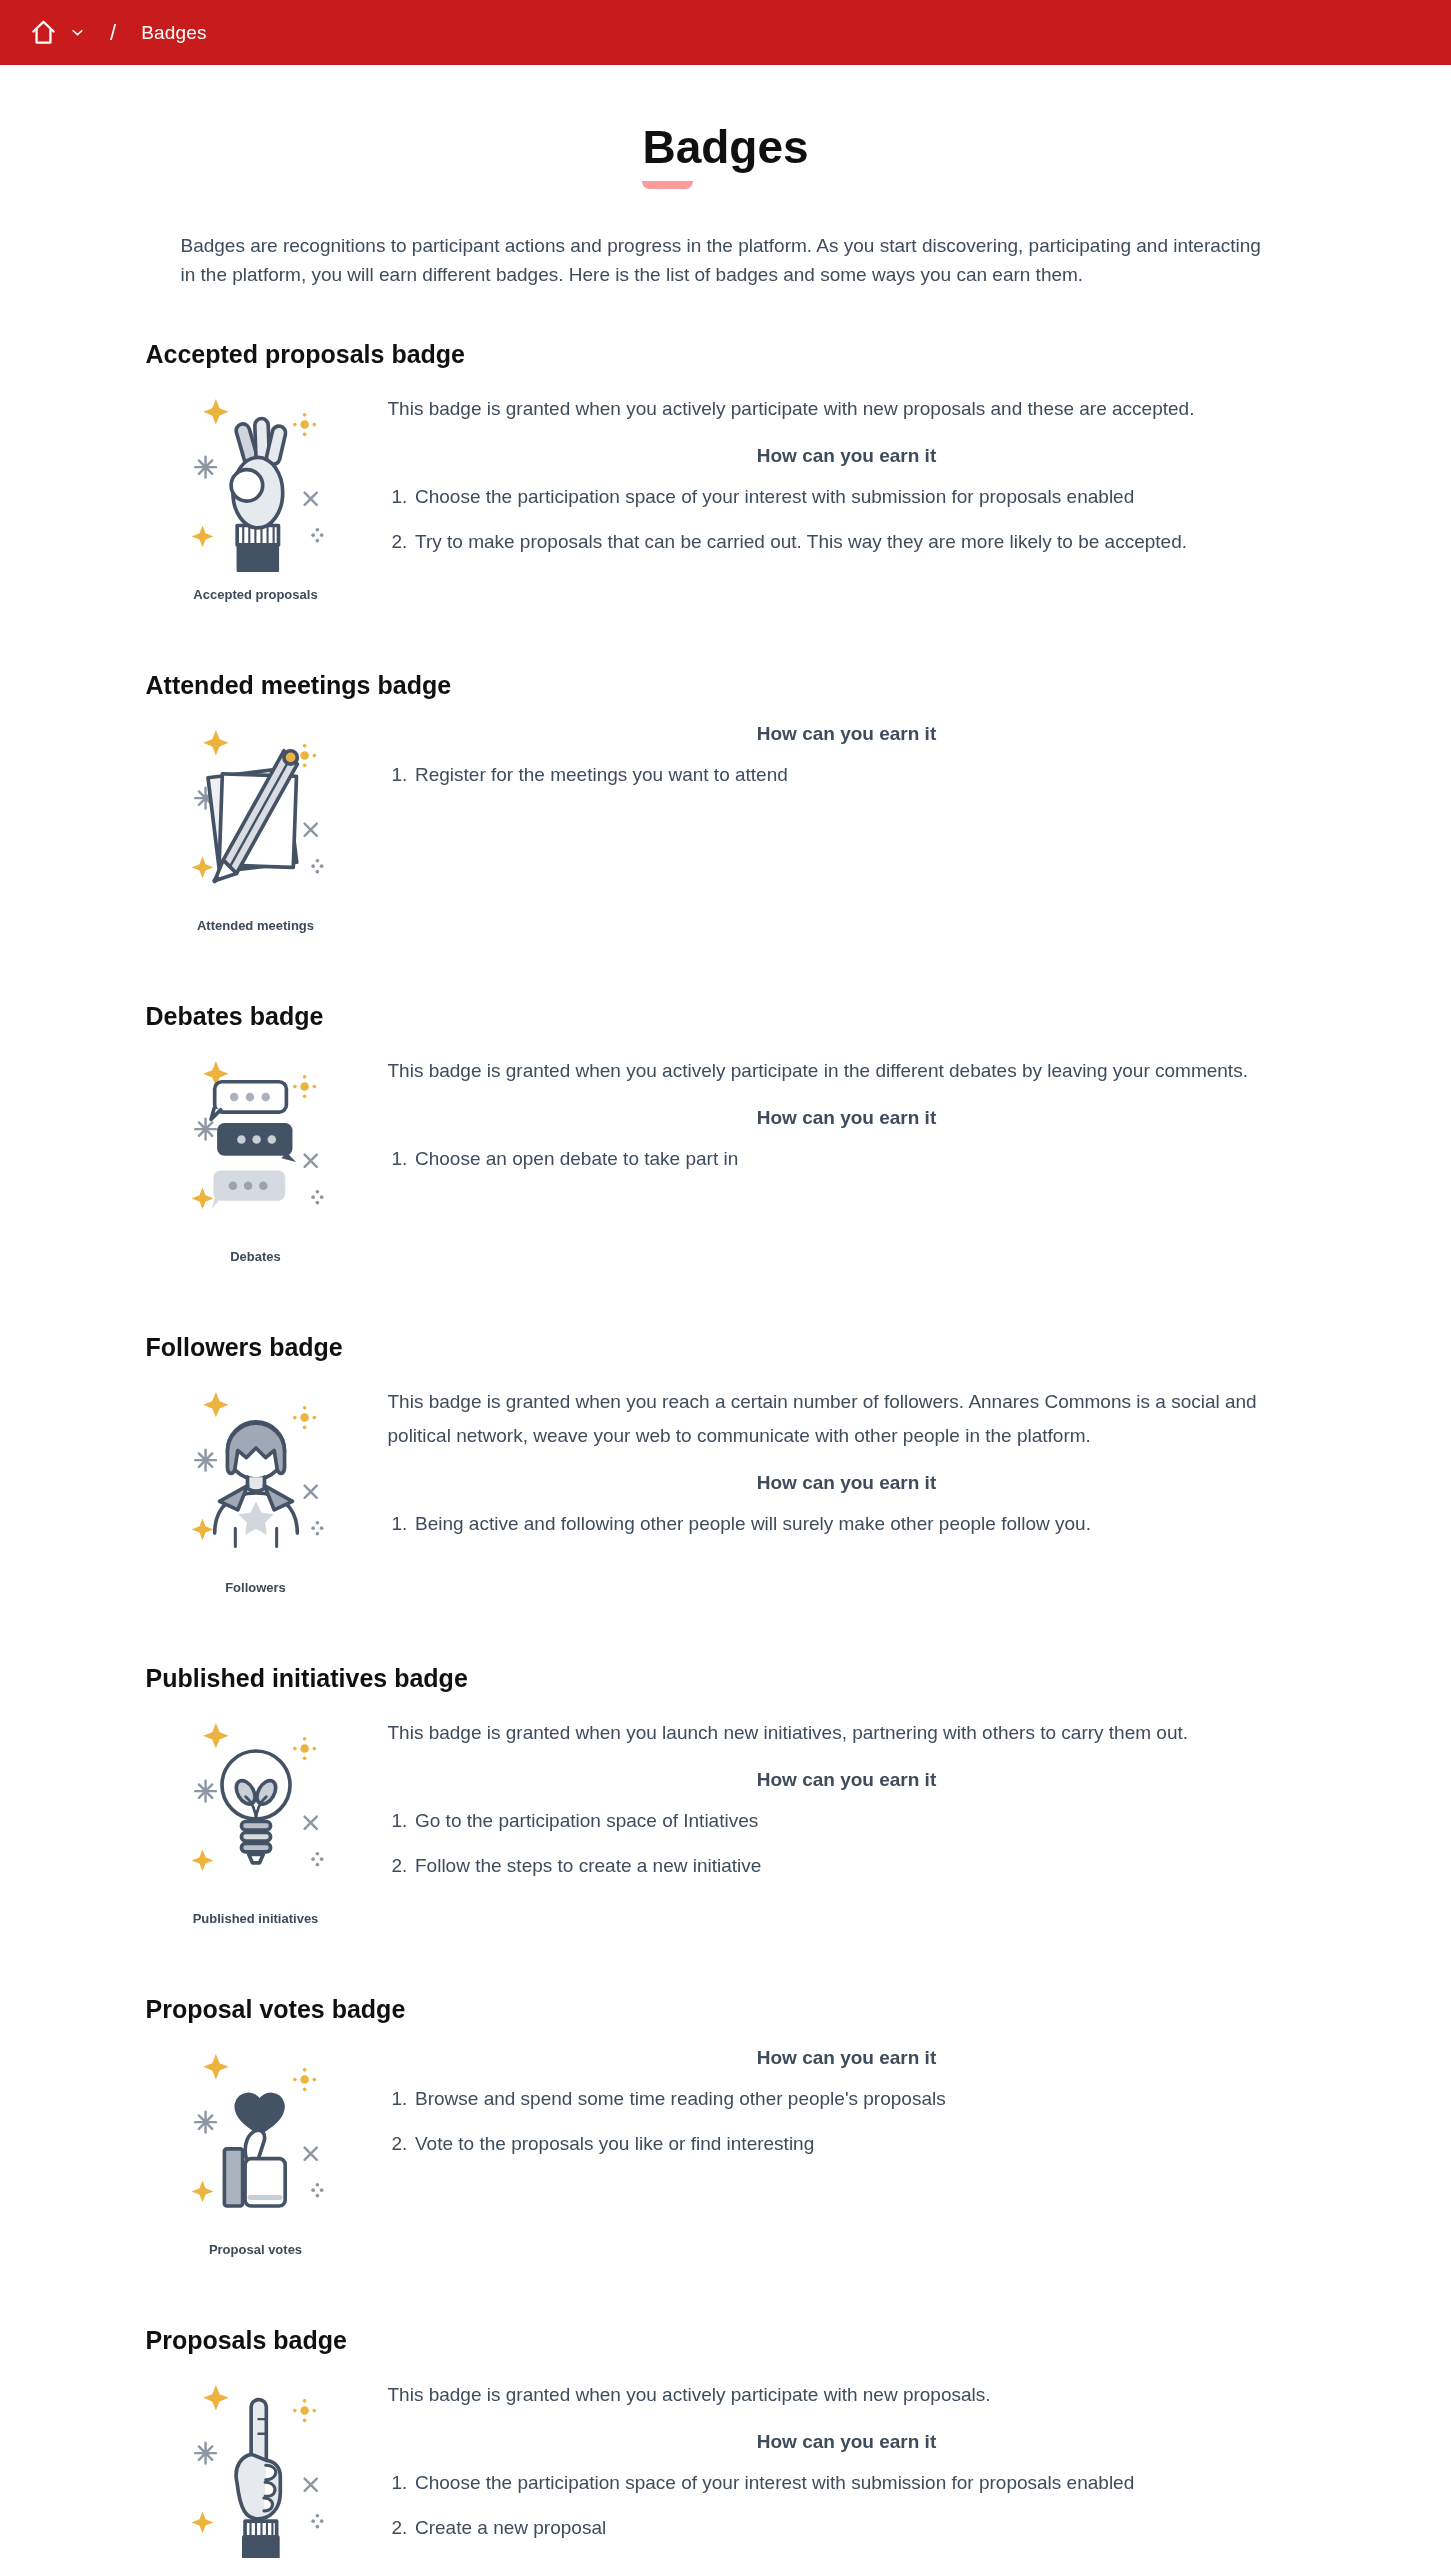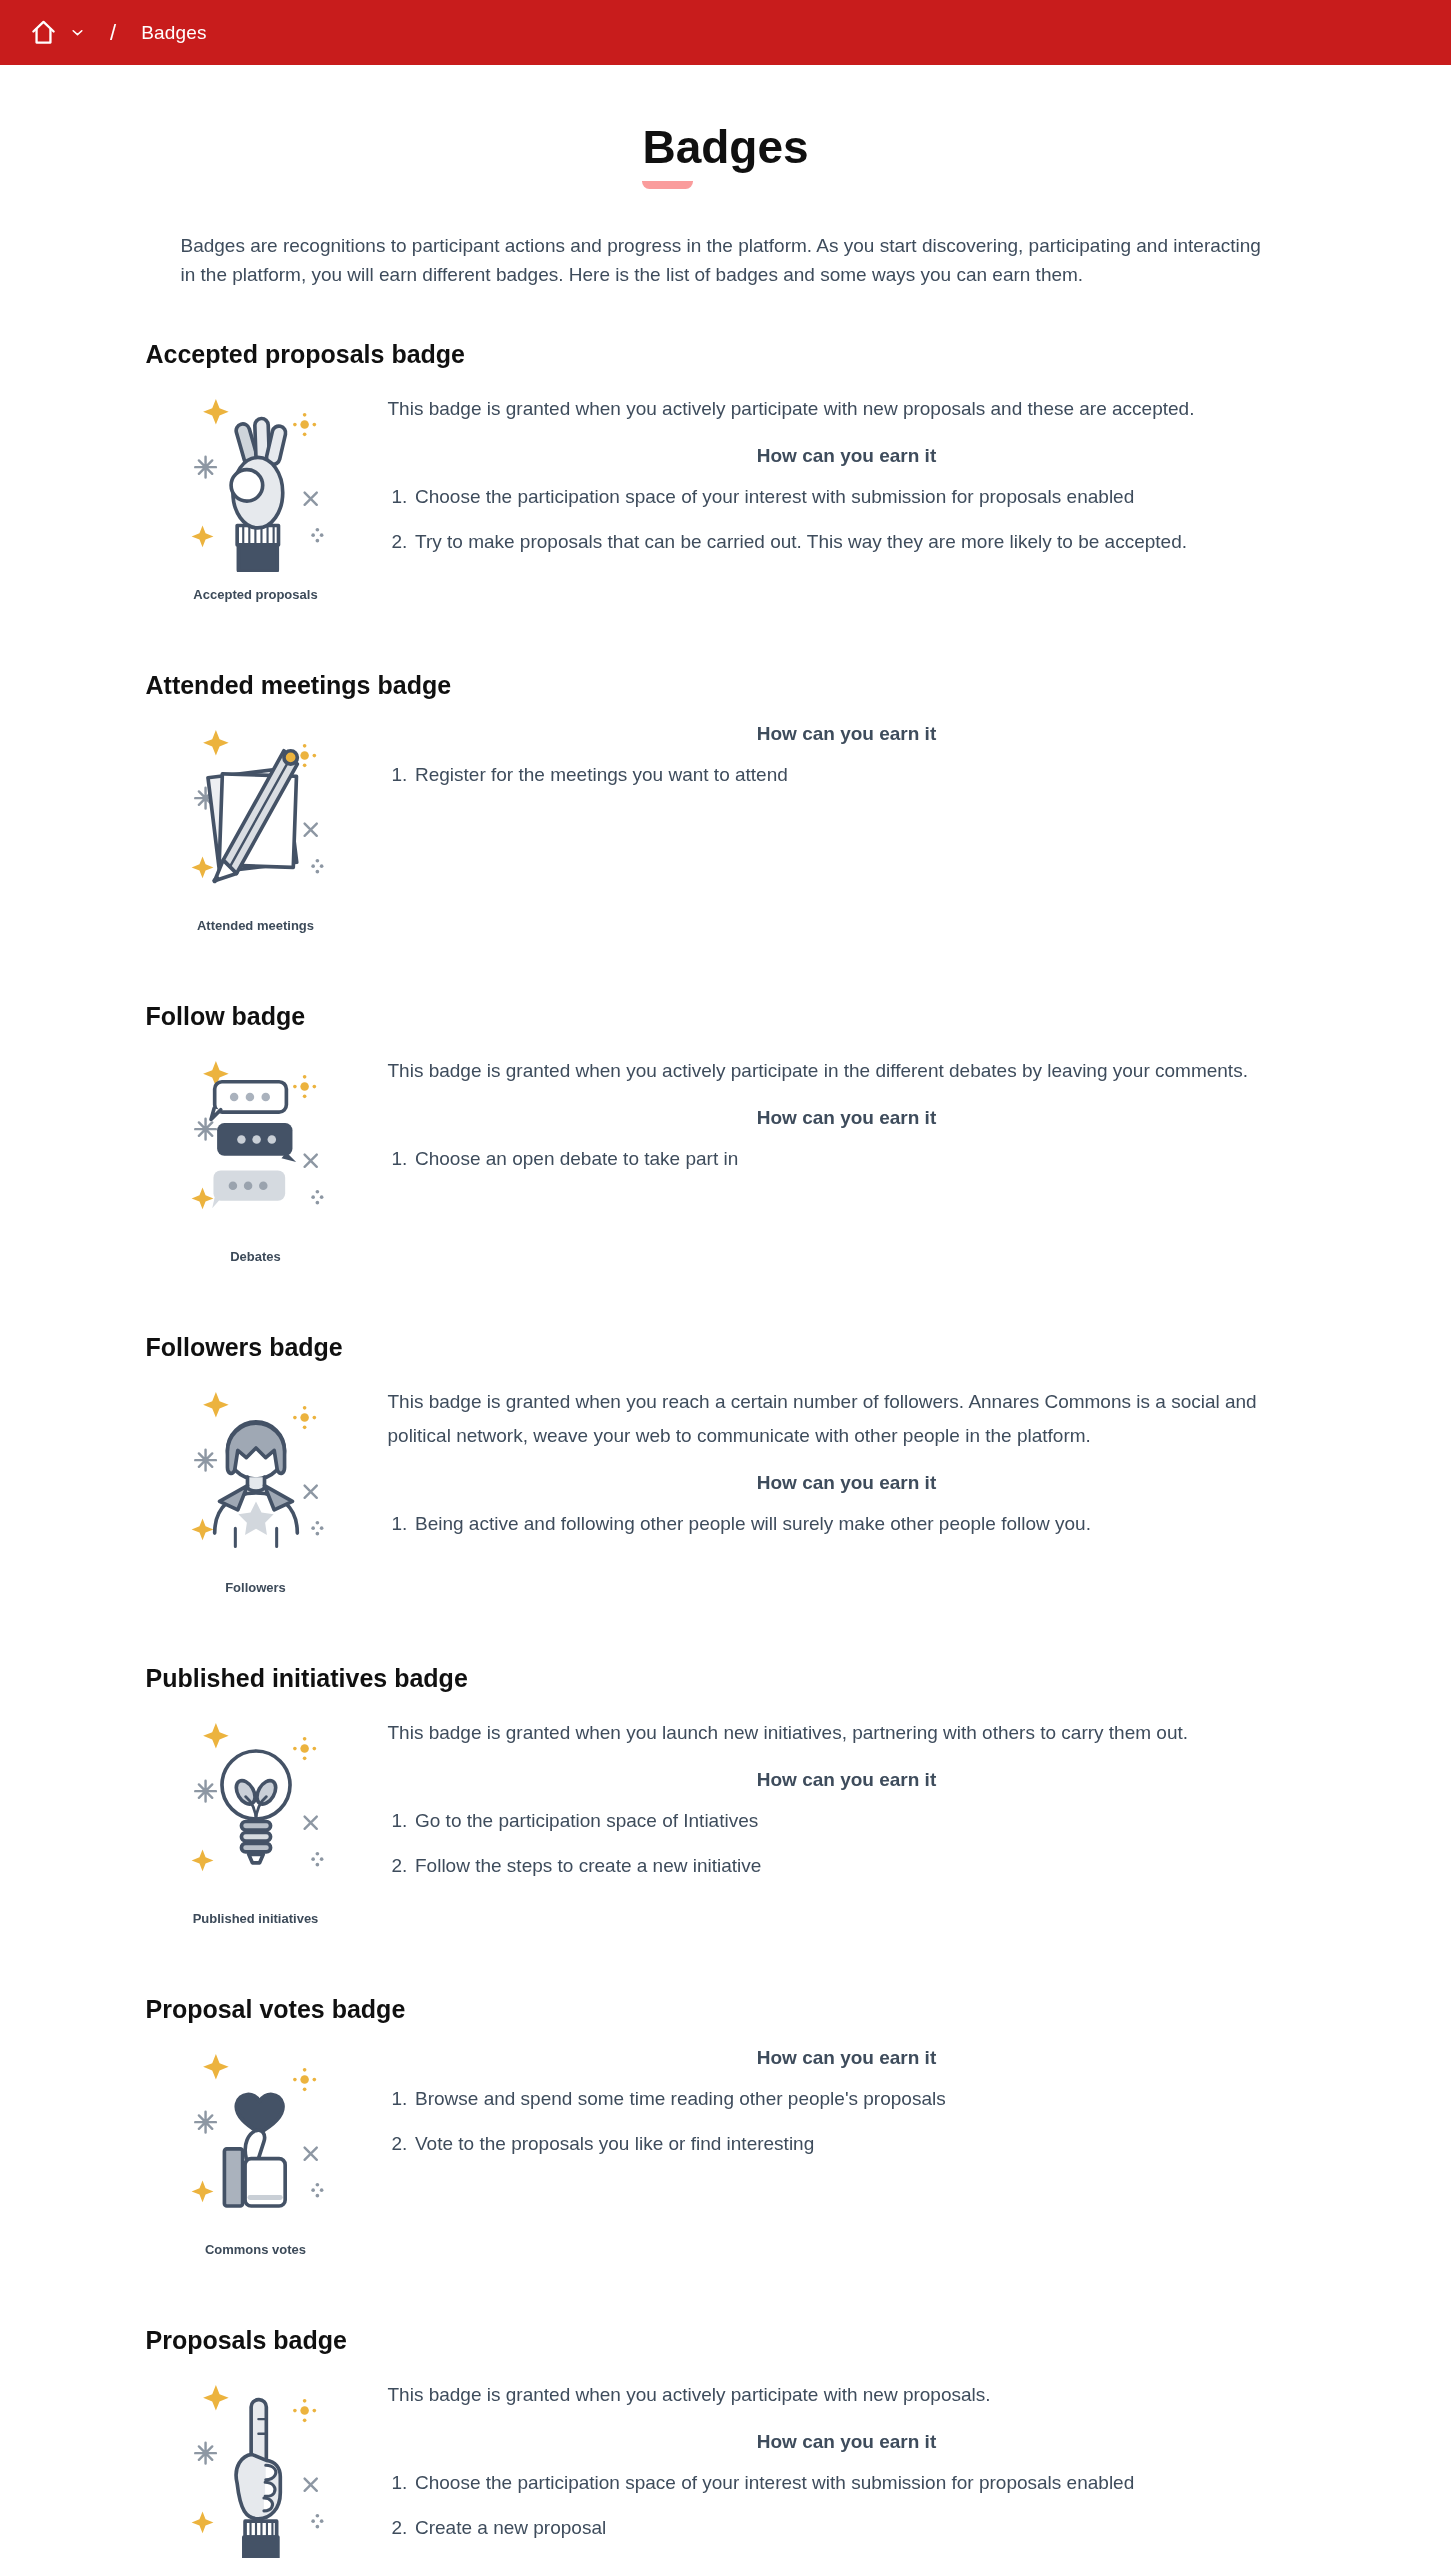--- a/index.html
+++ b/index.html
@@ -266,21 +266,21 @@
       <div class="badge-body">
         <h3 class="earn-heading">How can you earn it</h3>
         <ol class="earn-steps">
               <li>Register for the meetings you want to attend</li>
             </ol>
       </div>
     </div>
   </section>
 
   <section class="badge-section">
-    <h2 class="badge-heading">Follow badge</h2>
+    <h2 class="badge-heading">Debates badge</h2>
     <div class="badge-row">
       <div class="badge-media">
         <div class="badge-icon">
               <svg width="158" height="183" viewBox="0 0 260 300">
 <g fill="none" stroke="#8D97A3" stroke-width="4" stroke-linecap="round">
   <path d="M30 128h34M47 111v34M36 117l22 22M58 117l-22 22"></path>
   <path d="M210 170l20 20M230 170l-20 20"></path>
 </g>
 <g fill="#ECB33E">
   <path d="M64 16l6 15 15 6-15 6-6 15-6-15-15-6 15-6z"></path>
@@ -461,21 +461,21 @@
 </g>
  <g stroke="#445266" stroke-linejoin="round" stroke-linecap="round" stroke-width="6">
   <path d="M136 146c-20-12-42-28-38-48 4-19 30-21 38-4 8-17 34-15 38 4 4 20-18 36-38 48z" fill="#445266"></path>
   <rect x="78" y="172" width="30" height="94" rx="4" fill="#AAB2BD"></rect>
   <path d="M114 188c-6-24 4-42 16-46 10-3 17 6 13 18l-9 28" fill="#fff"></path>
   <rect x="112" y="188" width="66" height="78" rx="10" fill="#fff"></rect>
   <path d="M120 252h50" stroke="#C9CFD6" stroke-width="8"></path>
  </g>
               </svg>
             </div>
-        <div class="badge-caption">Commons votes</div>
+        <div class="badge-caption">Proposal votes</div>
       </div>
       <div class="badge-body">
         <h3 class="earn-heading">How can you earn it</h3>
         <ol class="earn-steps">
               <li>Browse and spend some time reading other people's proposals</li>
               <li>Vote to the proposals you like or find interesting</li>
             </ol>
       </div>
     </div>
   </section>

